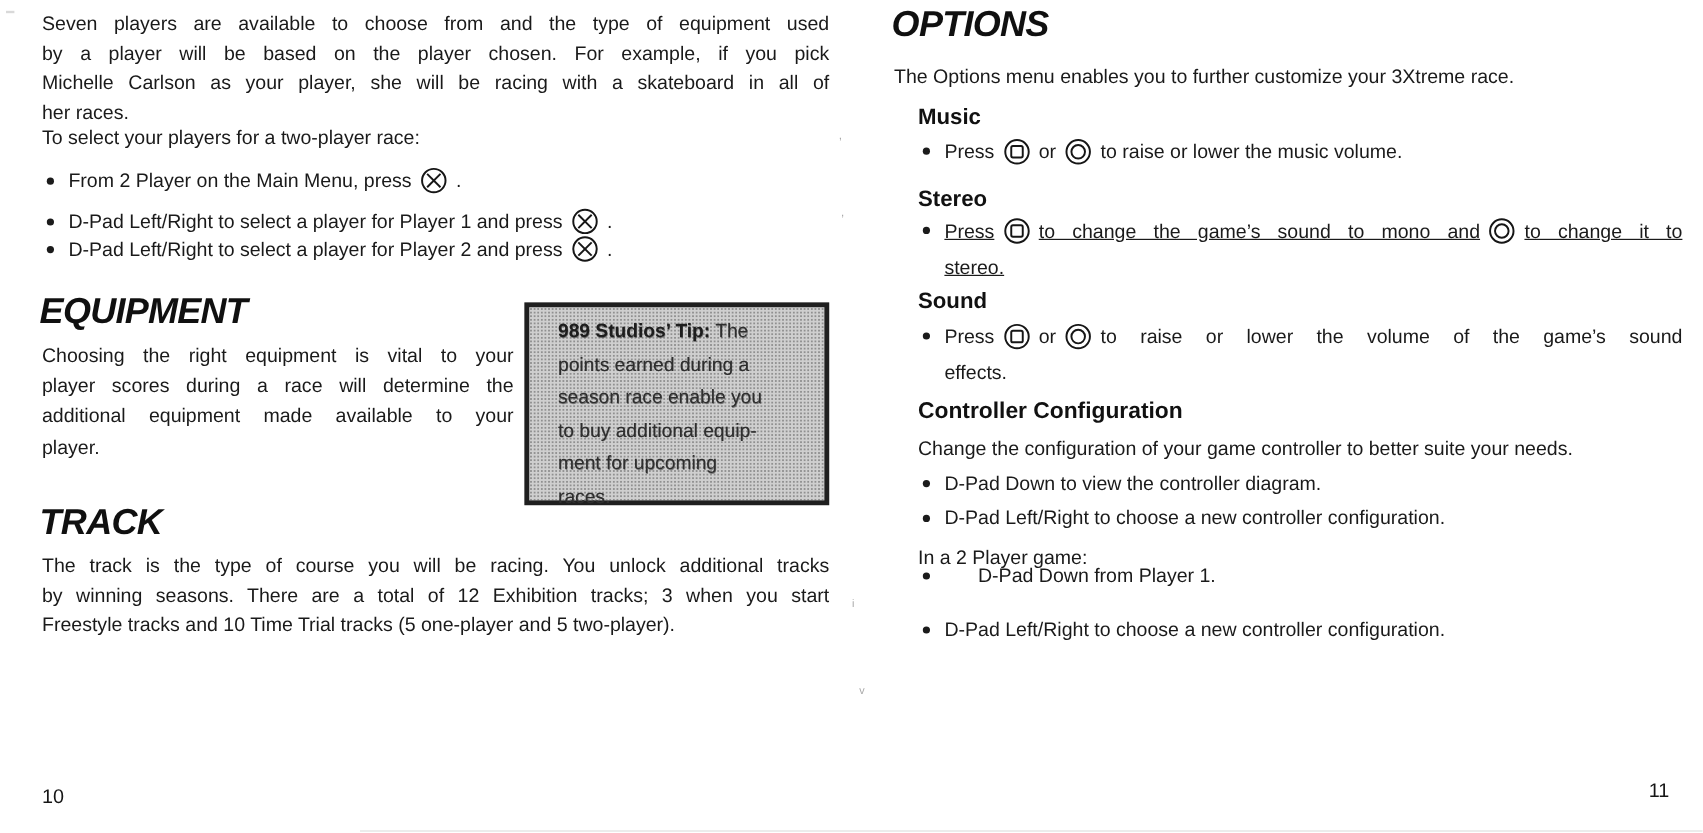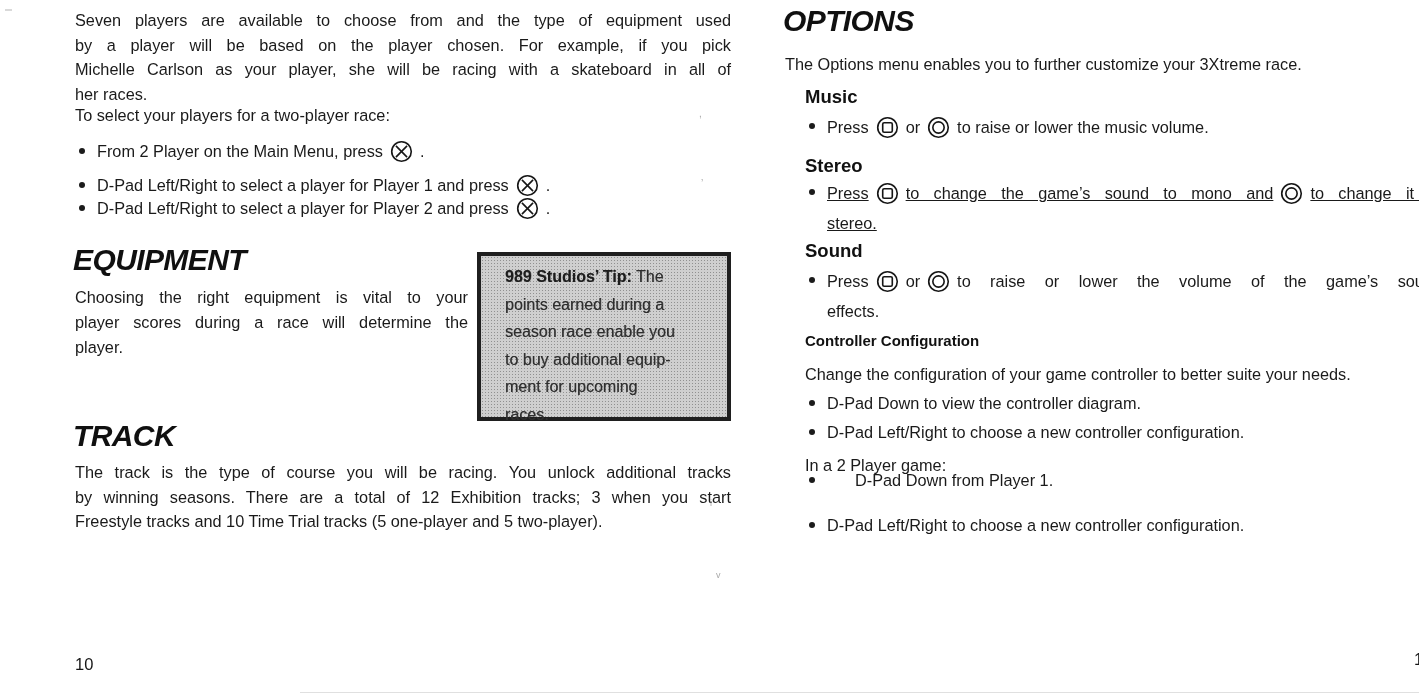--- a/index.html
+++ b/index.html
@@ -1,18 +1,18 @@
 <!DOCTYPE html>
 <html><head>
 <meta charset="utf-8">
 <style>
   html,body{margin:0;padding:0;background:#fff;}
   .canvas{position:relative;width:1419px;height:694px;background:#ffffff;overflow:hidden;
           font-family:"Liberation Sans","DejaVu Sans",sans-serif;color:#171717;}
-  .abs{position:absolute;margin-left:40px;}
+  .abs{position:absolute;}
   .body-text{font-size:16.3px;line-height:24.5px;color:#1a1a1a;}
   .jline{text-align:justify;text-align-last:justify;}
   .heading{font-size:30px;font-weight:bold;font-style:italic;letter-spacing:-0.6px;color:#101010;}
   .subhead{font-size:18.5px;font-weight:bold;color:#111;}
   .bullet-row{display:flex;align-items:flex-start;}
   .dot{flex:0 0 auto;width:6px;height:6px;border-radius:50%;background:#1b1b1b;margin:10px 12px 0 0;}
   .bullet-body{flex:1 1 auto;line-height:26px;}
   .icon-line{line-height:29.5px;}
   .jwrap{text-align:justify;text-align-last:justify;}
   .wrap2{display:block;text-align:left;text-align-last:left;}
@@ -73,20 +73,21 @@
             <line x1="17.8" y1="6.2" x2="6.2" y2="17.8" stroke="#161616" stroke-width="1.7"></line>
           </svg></span><span>.</span>
     </div>
   </div>
 
   <div class="abs heading" style="left:33px;top:243px;">EQUIPMENT</div>
 
   <div class="abs body-text" style="left:35px;top:285px;width:393px;line-height:25.2px;">
     <div class="jline">Choosing the right equipment is vital to your</div>
     <div class="jline">player scores during a race will determine the</div>
+    <div class="jline">additional equipment made available to your</div>
     <div>player.</div>
   </div>
 
   <div class="abs tipbox" style="left:437px;top:252px;width:254px;height:169px;">
     <div class="tip-text">
       <span class="tip-line"><span class="tip-label">989 Studios’ Tip:</span><span> The</span></span>
       <span class="tip-line">points earned during a</span>
       <span class="tip-line">season race enable you</span>
       <span class="tip-line">to buy additional equip-</span>
       <span class="tip-line">ment for upcoming</span>
@@ -146,21 +147,21 @@
       <span>Press</span><span class="ps-icon"><svg width="23" height="23" viewBox="0 0 24 24">
             <circle cx="12" cy="12" r="10.2" fill="none" stroke="#161616" stroke-width="1.7"></circle>
             <rect x="7" y="7" width="10" height="10" rx="1.5" fill="none" stroke="#161616" stroke-width="1.7"></rect>
           </svg></span><span>or</span><span class="ps-icon"><svg width="23" height="23" viewBox="0 0 24 24">
             <circle cx="12" cy="12" r="10.2" fill="none" stroke="#161616" stroke-width="1.7"></circle>
             <circle cx="12" cy="12" r="5.9" fill="none" stroke="#161616" stroke-width="1.7"></circle>
           </svg></span><span>to raise or lower the volume of the game’s sound</span><span class="wrap2">effects.</span>
     </div>
   </div>
 
-  <div class="abs subhead" style="left:765px;top:332px;font-size:15px;">Controller Configuration</div>
+  <div class="abs subhead" style="left:765px;top:332px;font-size:19px;">Controller Configuration</div>
 
   <div class="abs body-text" style="left:765px;top:362px;width:645px;">Change the configuration of your game controller to better suite your needs.</div>
 
   <div class="abs body-text bullet-row" style="left:769px;top:390px;width:632px;">
     <span class="dot"></span>
     <div class="bullet-body">D-Pad Down to view the controller diagram.</div>
   </div>
   <div class="abs body-text bullet-row" style="left:769px;top:419px;width:632px;">
     <span class="dot"></span>
     <div class="bullet-body">D-Pad Left/Right to choose a new controller configuration.</div>

